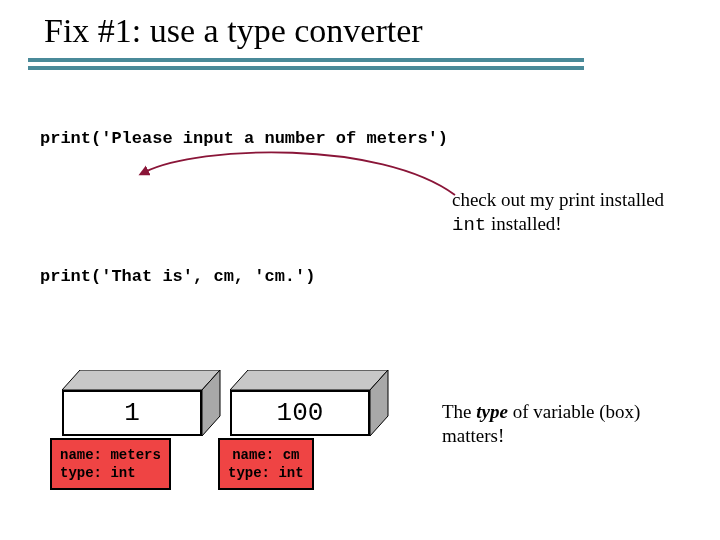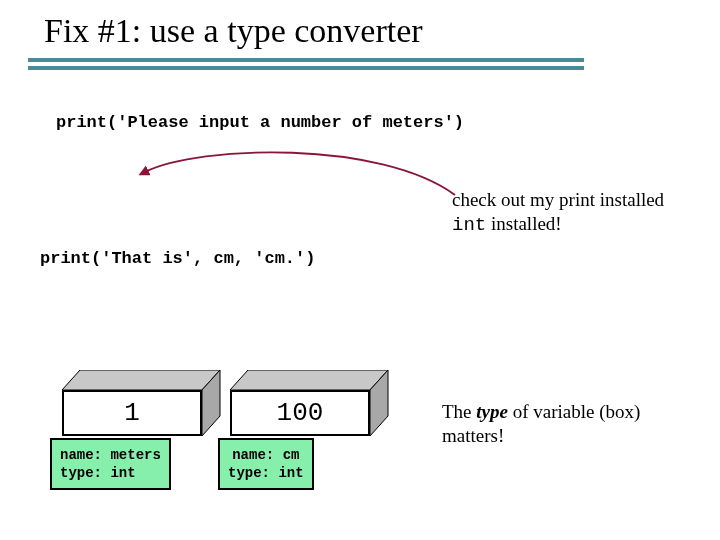--- a/index.html
+++ b/index.html
@@ -35,23 +35,23 @@
   }
   .code-block {
     position: absolute;
     left: 40px;
     font-family: "Courier New", monospace;
     font-weight: bold;
     font-size: 17px;
     line-height: 22px;
     white-space: pre;
   }
-  .code1 { top: 112px; margin-left: 16px; }
+  .code1 { top: 128px; }
   .code2 { top: 170px; }
-  .code3 { top: 248px; }
+  .code3 { top: 266px; }
   .annot {
     position: absolute;
     font-family: "Times New Roman", serif;
     font-size: 19px;
     line-height: 24px;
   }
   .annot1 { left: 452px; top: 188px; width: 250px; }
   .annot2 { left: 442px; top: 400px; width: 260px; }
   .mono { font-family: "Courier New", monospace; }
   .bolditalic { font-style: italic; font-weight: bold; margin-top: 26px; }
@@ -66,21 +66,21 @@
     background: #fff;
     display: flex;
     align-items: center;
     justify-content: center;
     font-family: "Courier New", monospace;
     font-size: 26px;
   }
   .box-label {
     position: absolute;
     border: 2px solid #000;
-    background: #86efac;
+    background: #ef4444;
     font-family: "Courier New", monospace;
     font-weight: bold;
     font-size: 14px;
     line-height: 18px;
     padding: 6px 8px;
     white-space: pre;
   }
   svg.arrow {
     position: absolute;
     overflow: visible;

